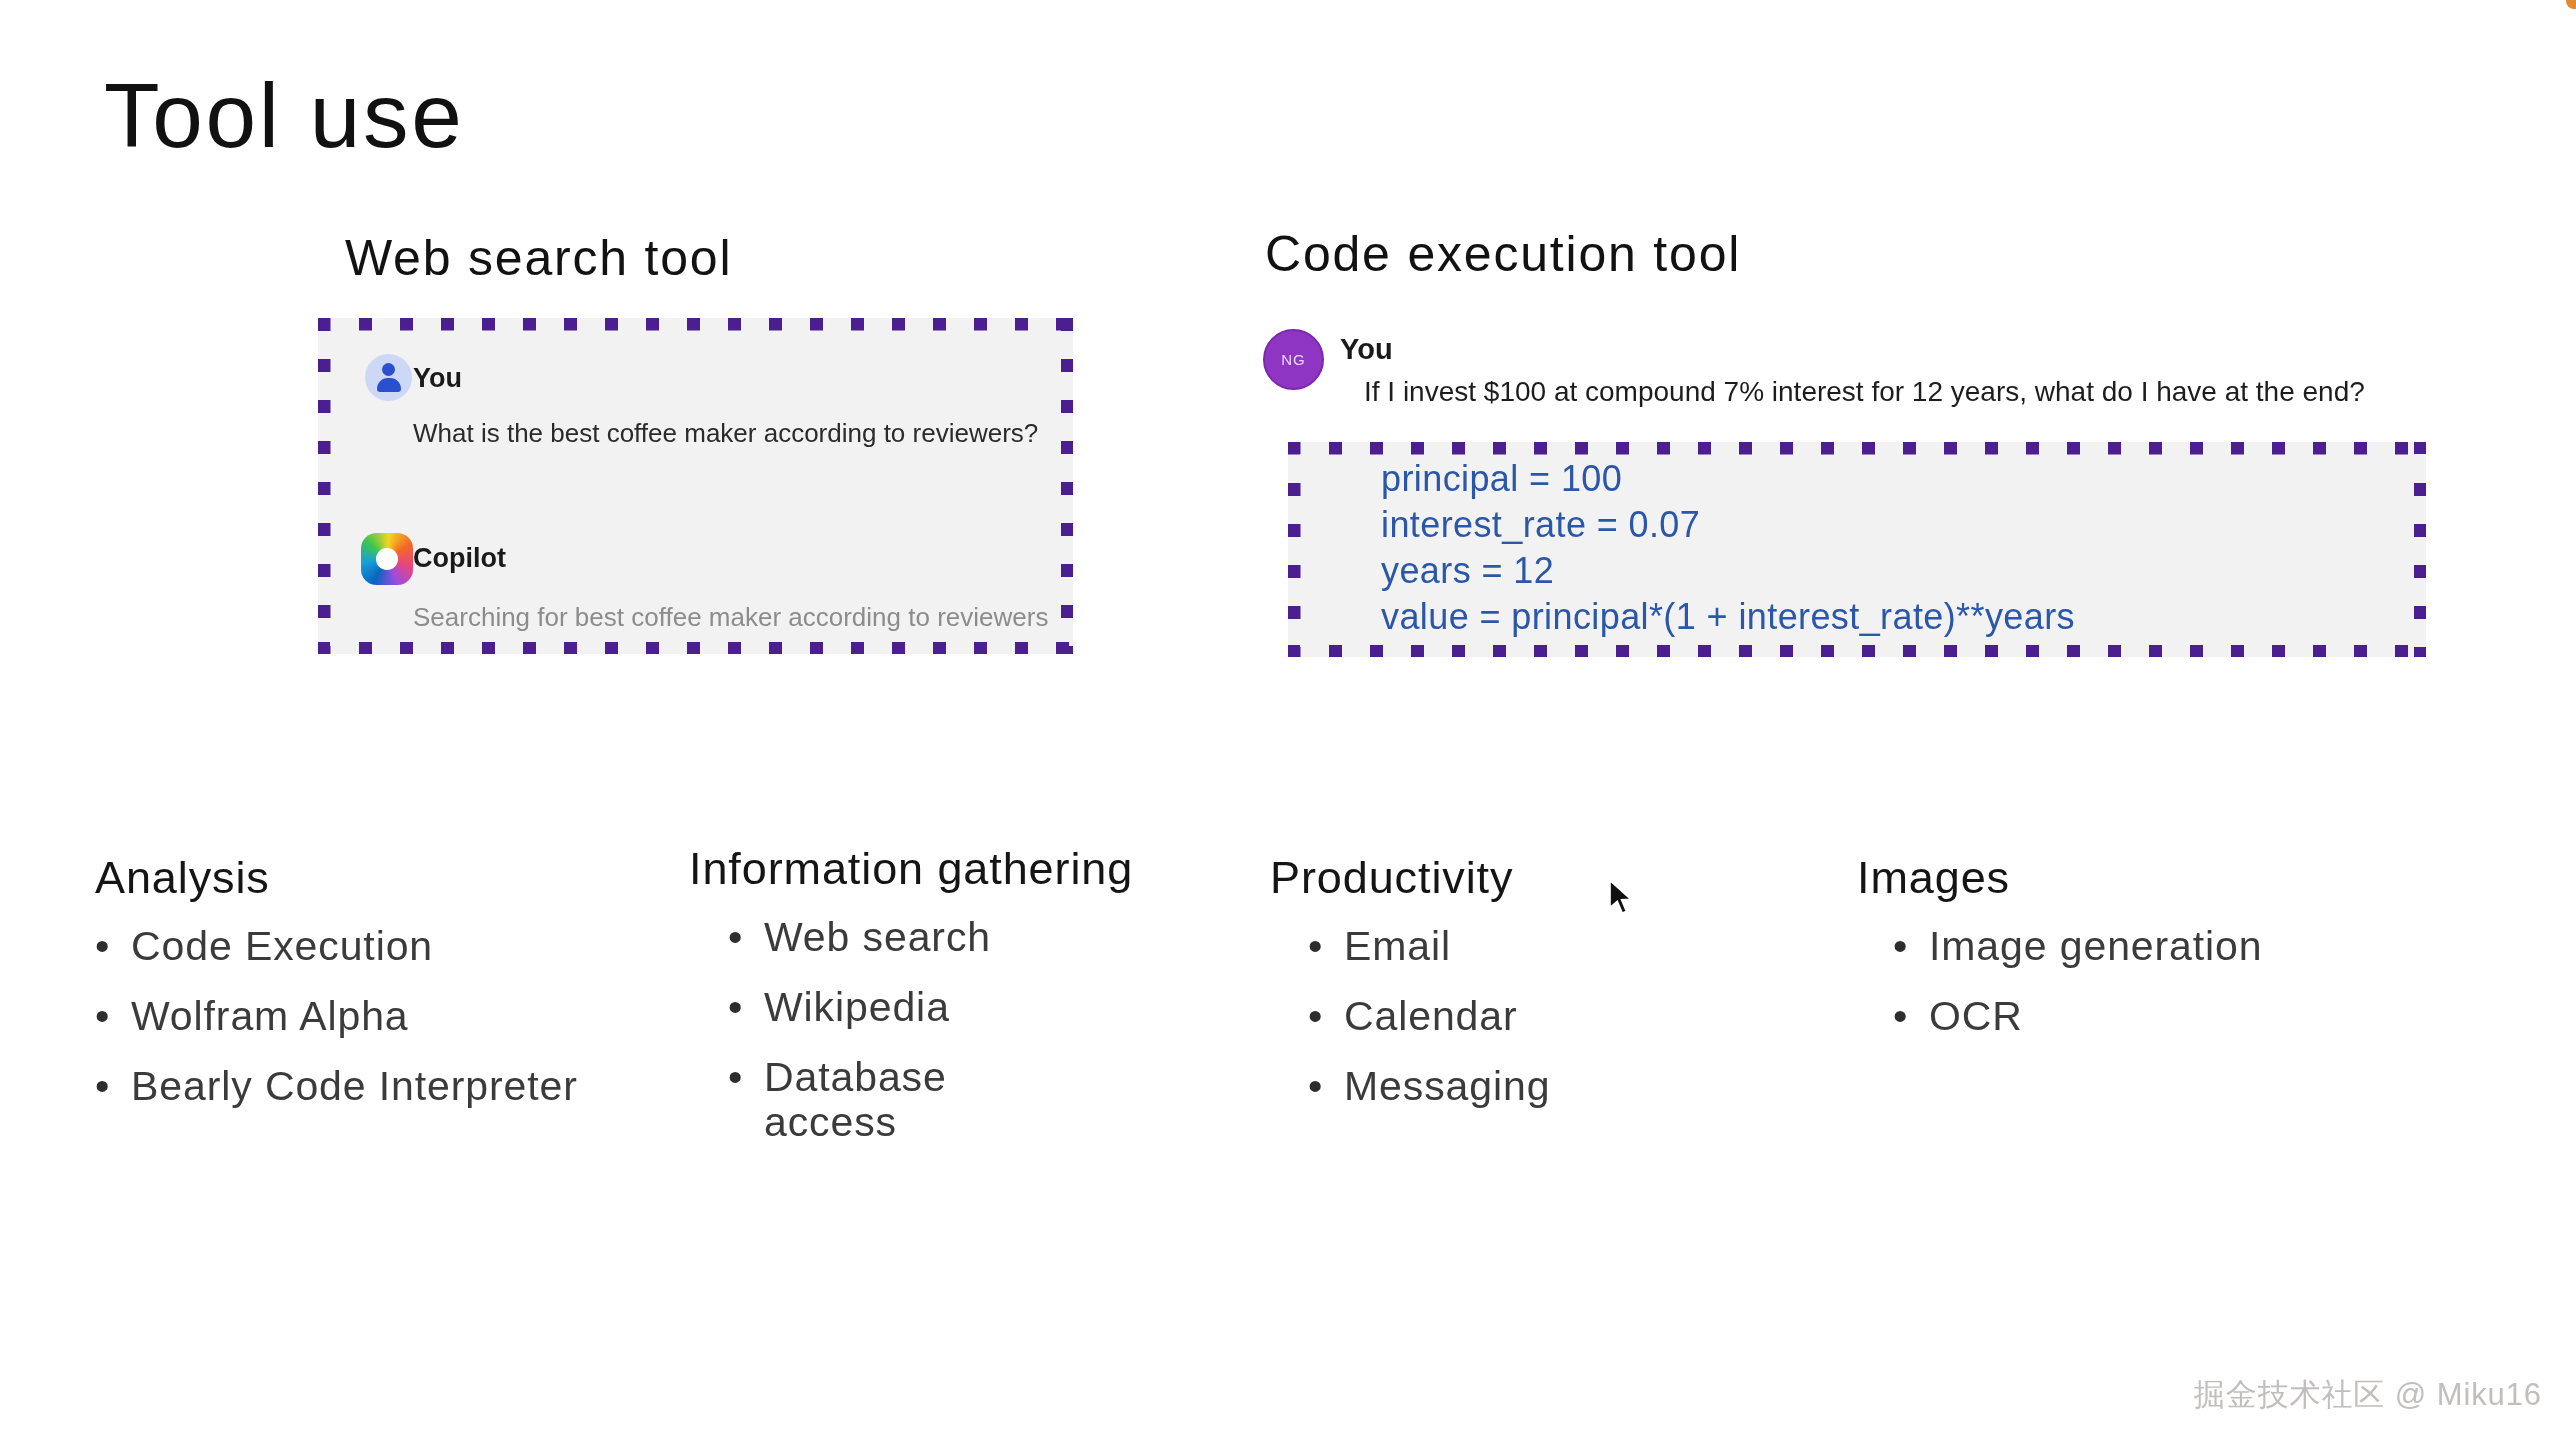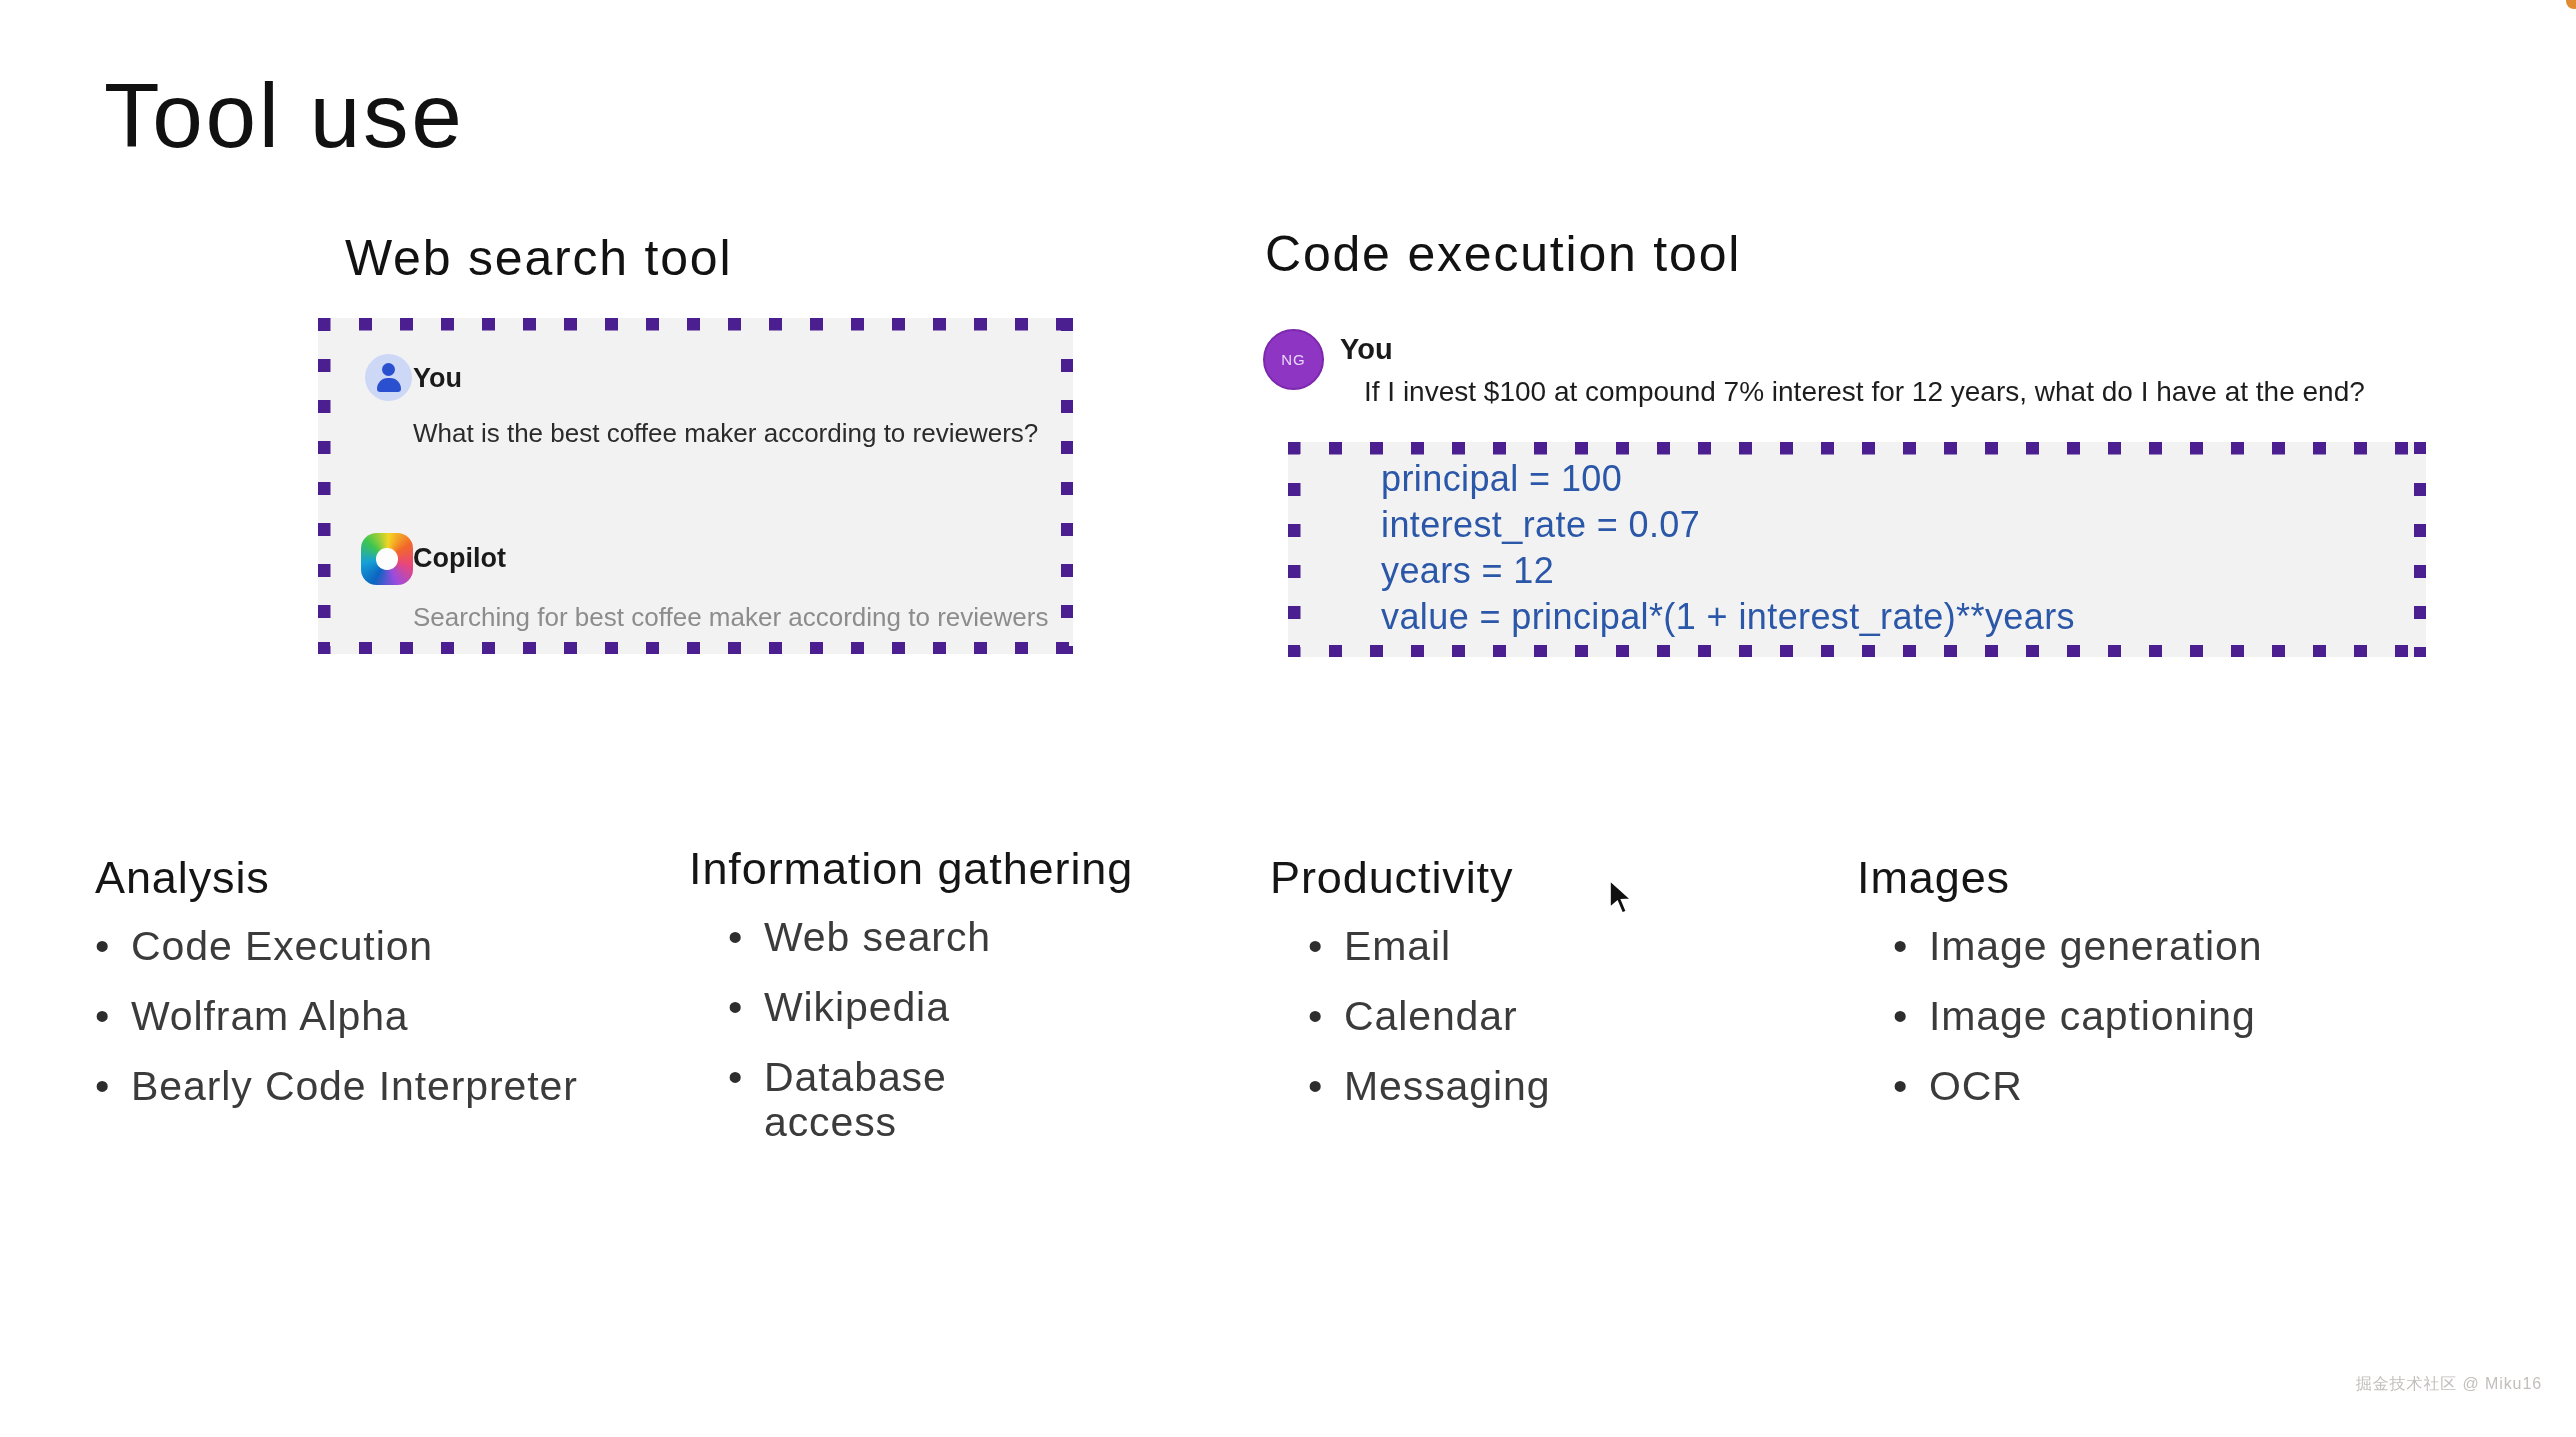--- a/index.html
+++ b/index.html
@@ -68,21 +68,21 @@
   .cat-info ul     { margin-left:39px; width:300px; }
   .cat-productivity{ left:1270px; top:852px; }
   .cat-productivity ul { margin-left:38px; }
   .cat-images      { left:1857px; top:852px; }
   .cat-images ul   { margin-left:36px; }
 
   
   .cursor { position:absolute; left:1608px; top:878px; }
 
   
-  .watermark { position:absolute; top:1374px; right:34px; font-size:16px; color:#c2bebc; text-shadow:1.8px 1.8px 0 #ffffff; letter-spacing:0.9px; }
+  .watermark { position:absolute; top:1374px; right:34px; font-size:31px; color:#c2bebc; text-shadow:1.8px 1.8px 0 #ffffff; letter-spacing:0.9px; }
 </style>
 </head>
 <body>
 
 <div class="slide">
 
   <div class="corner-dot"></div>
 
   <h1 class="page-title">Tool use</h1>
 
@@ -140,21 +140,20 @@
       <li>Email</li>
       <li>Calendar</li>
       <li>Messaging</li>
     </ul>
   </div>
 
   <div class="category cat-images">
     <h3>Images</h3>
     <ul>
       <li>Image generation</li>
-      <li>Image captioning</li>
       <li>OCR</li>
     </ul>
   </div>
 
   <svg class="cursor" width="30" height="39" viewBox="0 0 17 22">
     <path d="M1 1 L1 17 L5.2 13.4 L8 20 L10.6 18.9 L7.9 12.4 L13.4 12.2 Z" fill="#111111" stroke="#ffffff" stroke-width="1.2"></path>
   </svg>
 
   <div class="watermark">掘金技术社区 @ Miku16</div>
 

